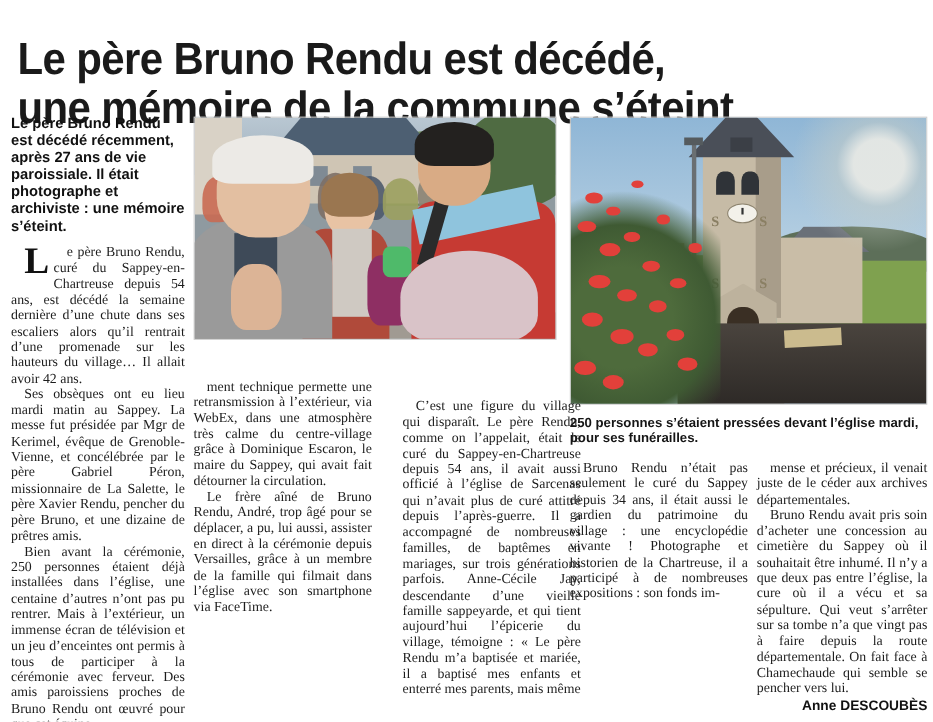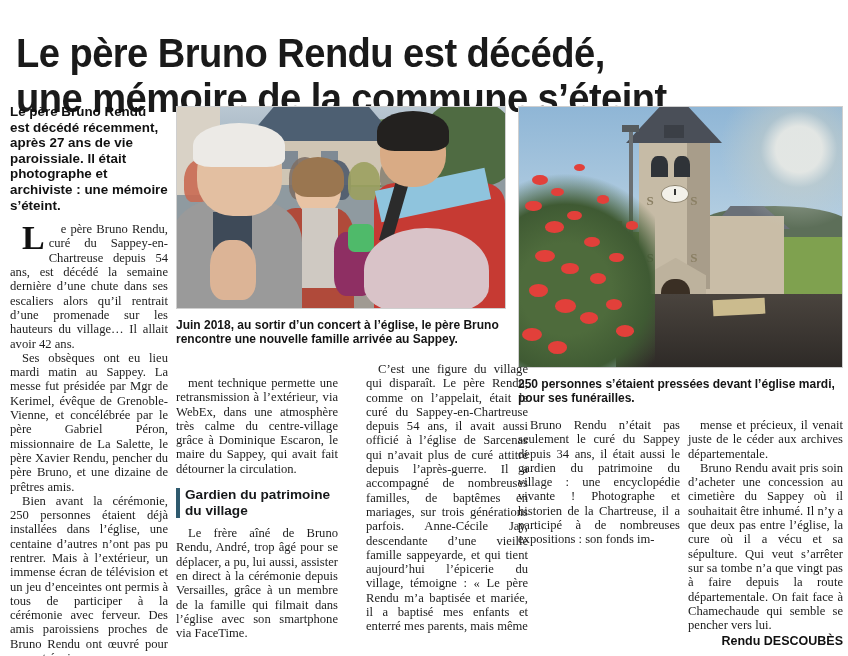--- a/index.html
+++ b/index.html
@@ -66,21 +66,21 @@
   .dropcap {
     float: left;
     font-family: "Liberation Serif", serif;
     font-weight: bold;
     font-size: 34px;
     line-height: 26px;
     padding: 3px 4px 0 0;
     color: #111;
   }
 
-  #col2 { left: 176px; top: 376px; }
+  #col2 { left: 176px; top: 344px; }
   #col3 { left: 366px; top: 362px; }
   #col4 { left: 518px; top: 418px; }
   #col5 { left: 688px; top: 418px; width: 155px; }
 
   
   .subhead {
     position: relative;
     font-family: "Liberation Sans", sans-serif;
     font-weight: bold;
     font-size: 13.6px;
@@ -247,21 +247,20 @@
       <div class="bundle"></div>
       <div class="bundle2"></div>
       <div class="baby"></div>
       <div class="oldman-body"></div>
       <div class="oldman-shirt"></div>
       <div class="oldman-head"></div>
       <div class="oldman-hair"></div>
       <div class="hand"></div>
     </div>
   </div>
-  <div class="caption" id="cap1">Juin 2018, au sortir d’un concert à l’église, le père Bruno rencontre une nouvelle famille arrivée au Sappey.</div>
 
   <div class="photo" id="photo2">
     <div class="p2">
       <div class="sky"></div>
       <div class="hill"></div>
       <div class="field"></div>
       <div class="field2"></div>
       <div class="roofs"></div>
       <div class="naveroof"></div>
       <div class="nave"></div>
@@ -304,35 +303,31 @@
       <div class="fl" style="left:24%;top:34%;width:4%;height:3.2%"></div>
       <div class="fl" style="left:33%;top:44%;width:4%;height:3.2%"></div>
       <div class="fl" style="left:28%;top:56%;width:4.5%;height:3.6%"></div>
       <div class="fl" style="left:17%;top:22%;width:3.5%;height:2.8%"></div>
     </div>
   </div>
   <div class="caption" id="cap2">250 personnes s’étaient pressées devant l’église mardi, pour ses funérailles.</div>
 
   <div class="col" id="col2">
     <p>ment technique permette une retransmission à l’extérieur, via WebEx, dans une atmosphère très calme du centre-village grâce à Dominique Escaron, le maire du Sappey, qui avait fait détourner la circulation.</p>
-    <div class="subhead">
-      <span>Gardien du patrimoine</span><br>
-      <span>du village</span>
-    </div>
     <p>Le frère aîné de Bruno Rendu, André, trop âgé pour se déplacer, a pu, lui aussi, assister en direct à la cérémonie depuis Versailles, grâce à un membre de la famille qui filmait dans l’église avec son smartphone via FaceTime.</p>
   </div>
 
   <div class="col" id="col3">
     <p>C’est une figure du village qui disparaît. Le père Rendu, comme on l’appelait, était le curé du Sappey-en-Chartreuse depuis 54 ans, il avait aussi officié à l’église de Sarcenas qui n’avait plus de curé attitré depuis l’après-guerre. Il a accompagné de nombreuses familles, de baptêmes en mariages, sur trois générations parfois. Anne-Cécile Jay, descendante d’une vieille famille sappeyarde, et qui tient aujourd’hui l’épicerie du village, témoigne : « Le père Rendu m’a baptisée et mariée, il a baptisé mes enfants et enterré mes parents, mais même</p>
   </div>
 
   <div class="col" id="col4">
     <p>Bruno Rendu n’était pas seulement le curé du Sappey depuis 34 ans, il était aussi le gardien du patrimoine du village : une encyclopédie vivante ! Photographe et historien de la Chartreuse, il a participé à de nombreuses expositions : son fonds im-</p>
   </div>
 
   <div class="col" id="col5">
-    <p>mense et précieux, il venait juste de le céder aux archives départementale.</p>
+    <p>mense et précieux, il venait juste de le céder aux archives départementales.</p>
     <p>Bruno Rendu avait pris soin d’acheter une concession au cimetière du Sappey où il souhaitait être inhumé. Il n’y a que deux pas entre l’église, la cure où il a vécu et sa sépulture. Qui veut s’arrêter sur sa tombe n’a que vingt pas à faire depuis la route départementale. On fait face à Chamechaude qui semble se pencher vers lui.</p>
   </div>
 
-  <div class="byline">Rendu DESCOUBÈS</div>
+  <div class="byline">Anne DESCOUBÈS</div>
 
 </div>
 
 </body></html>

